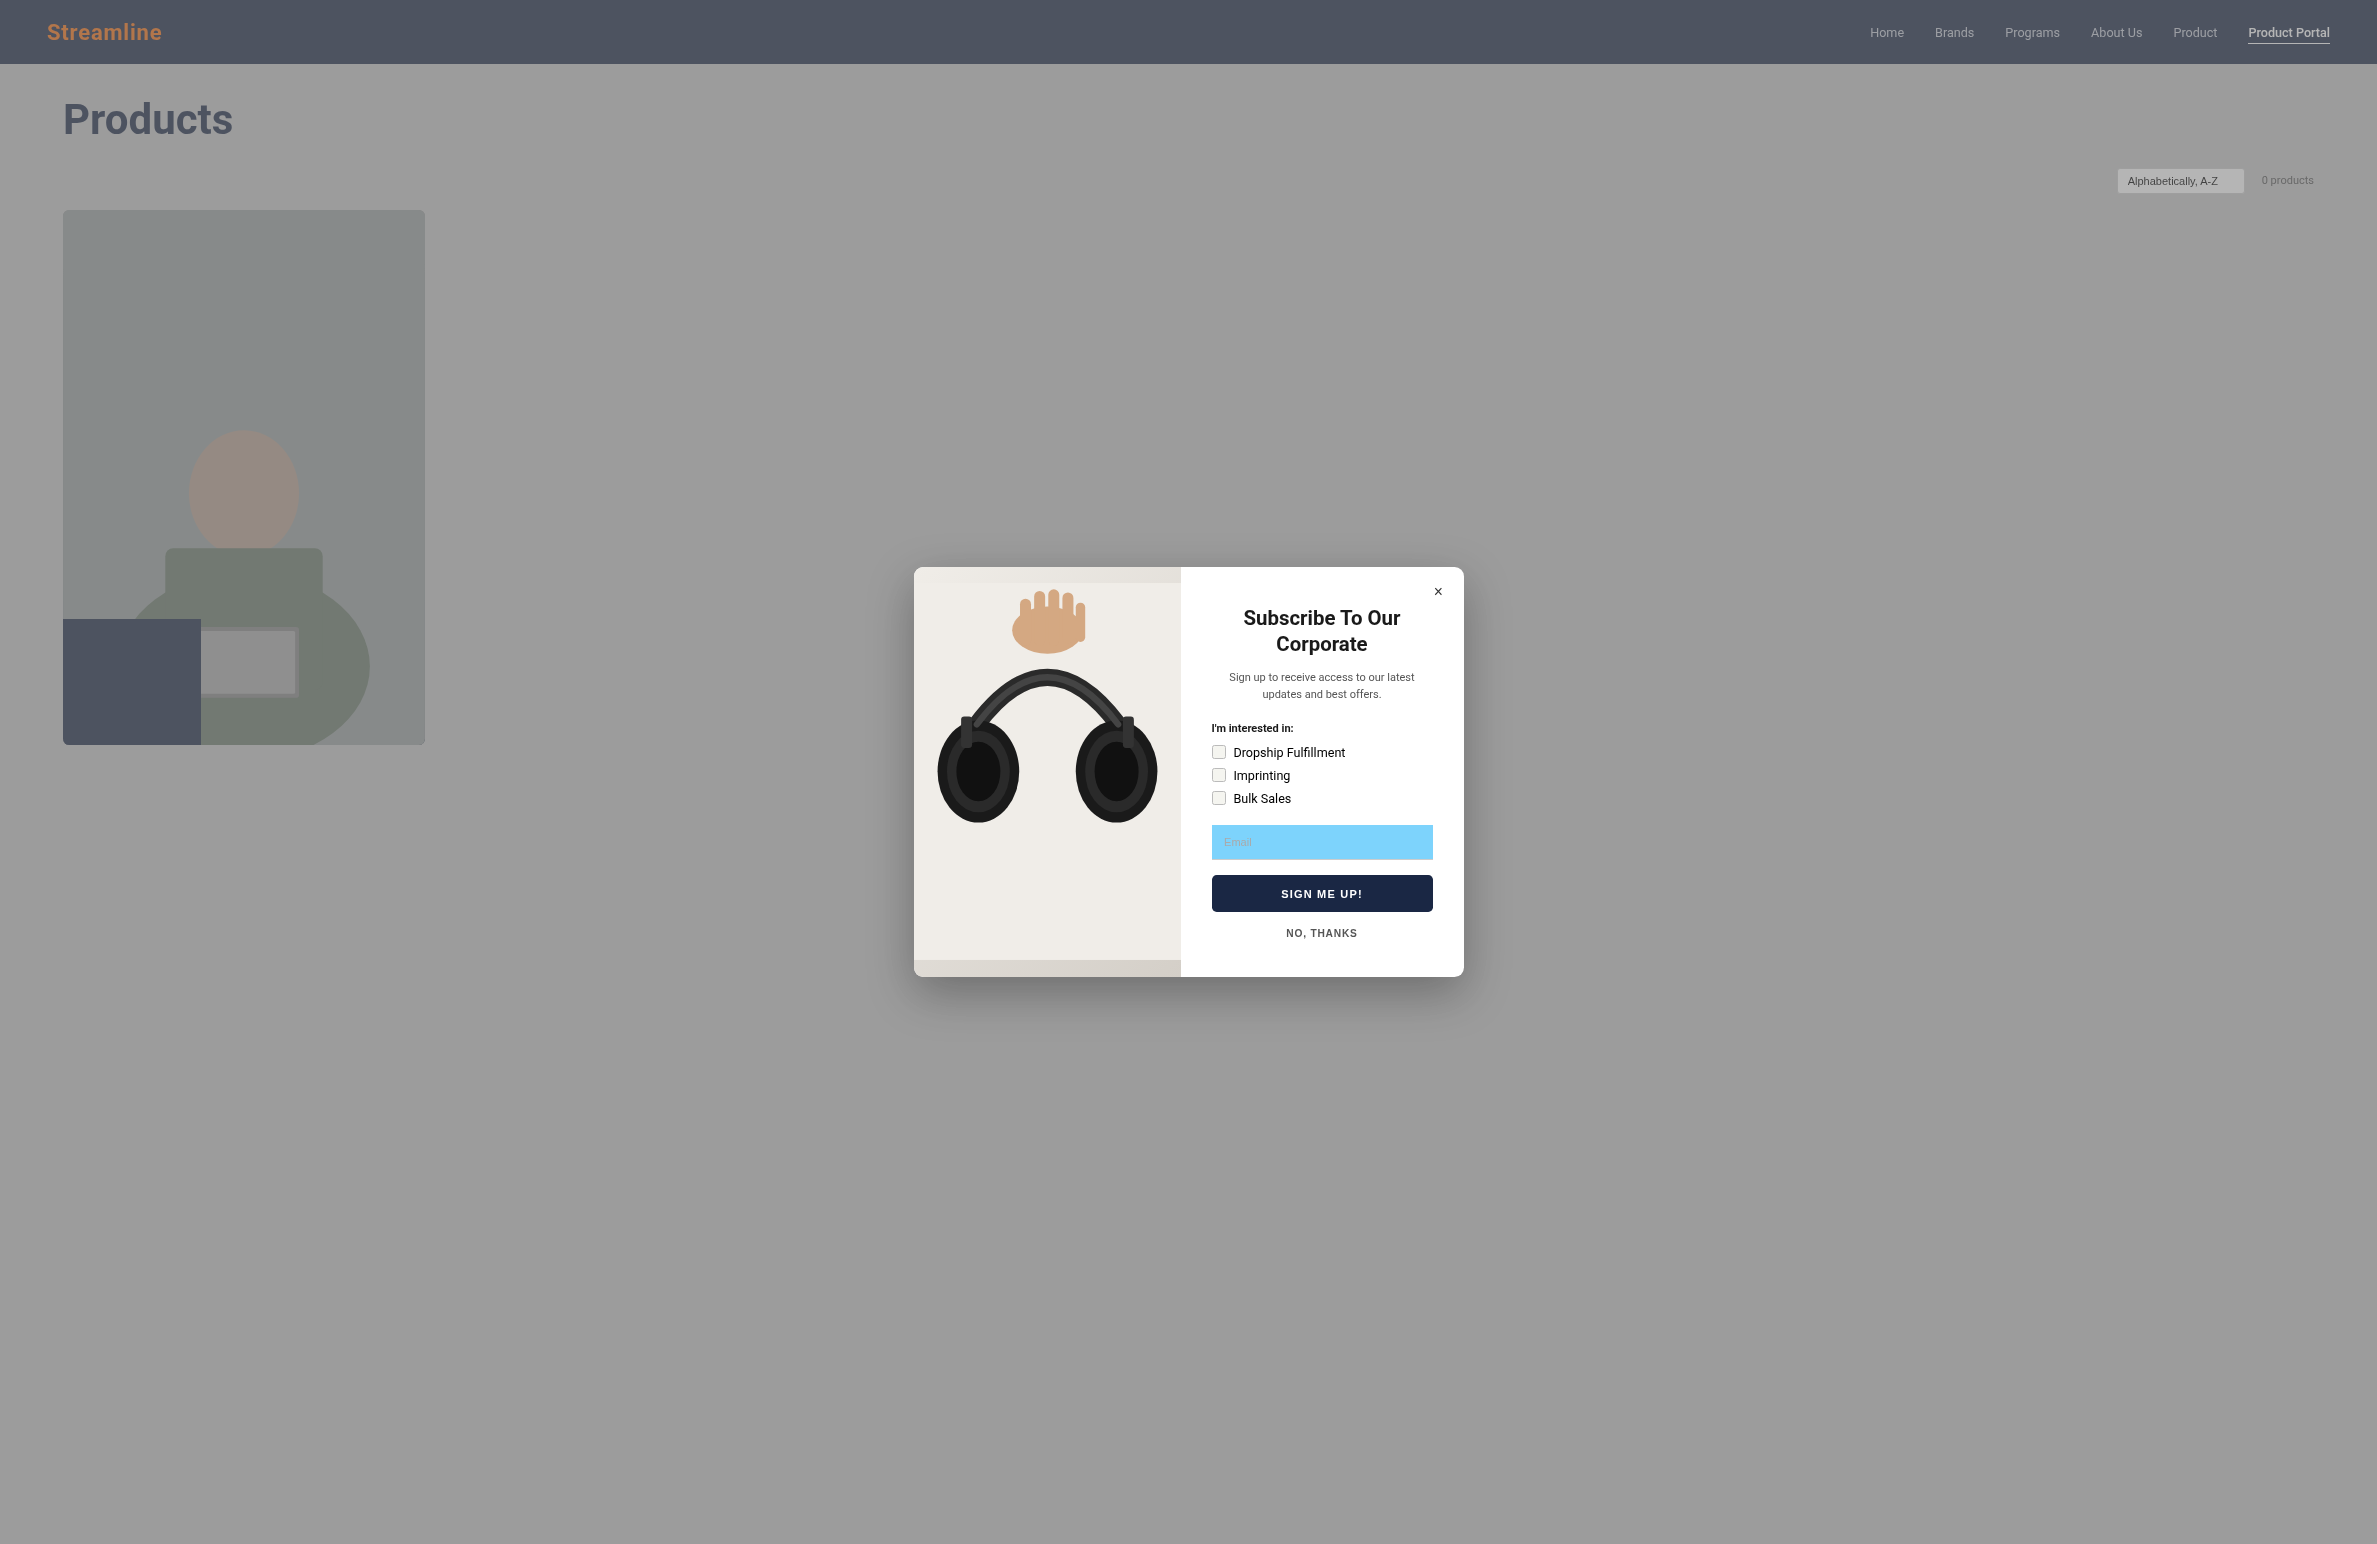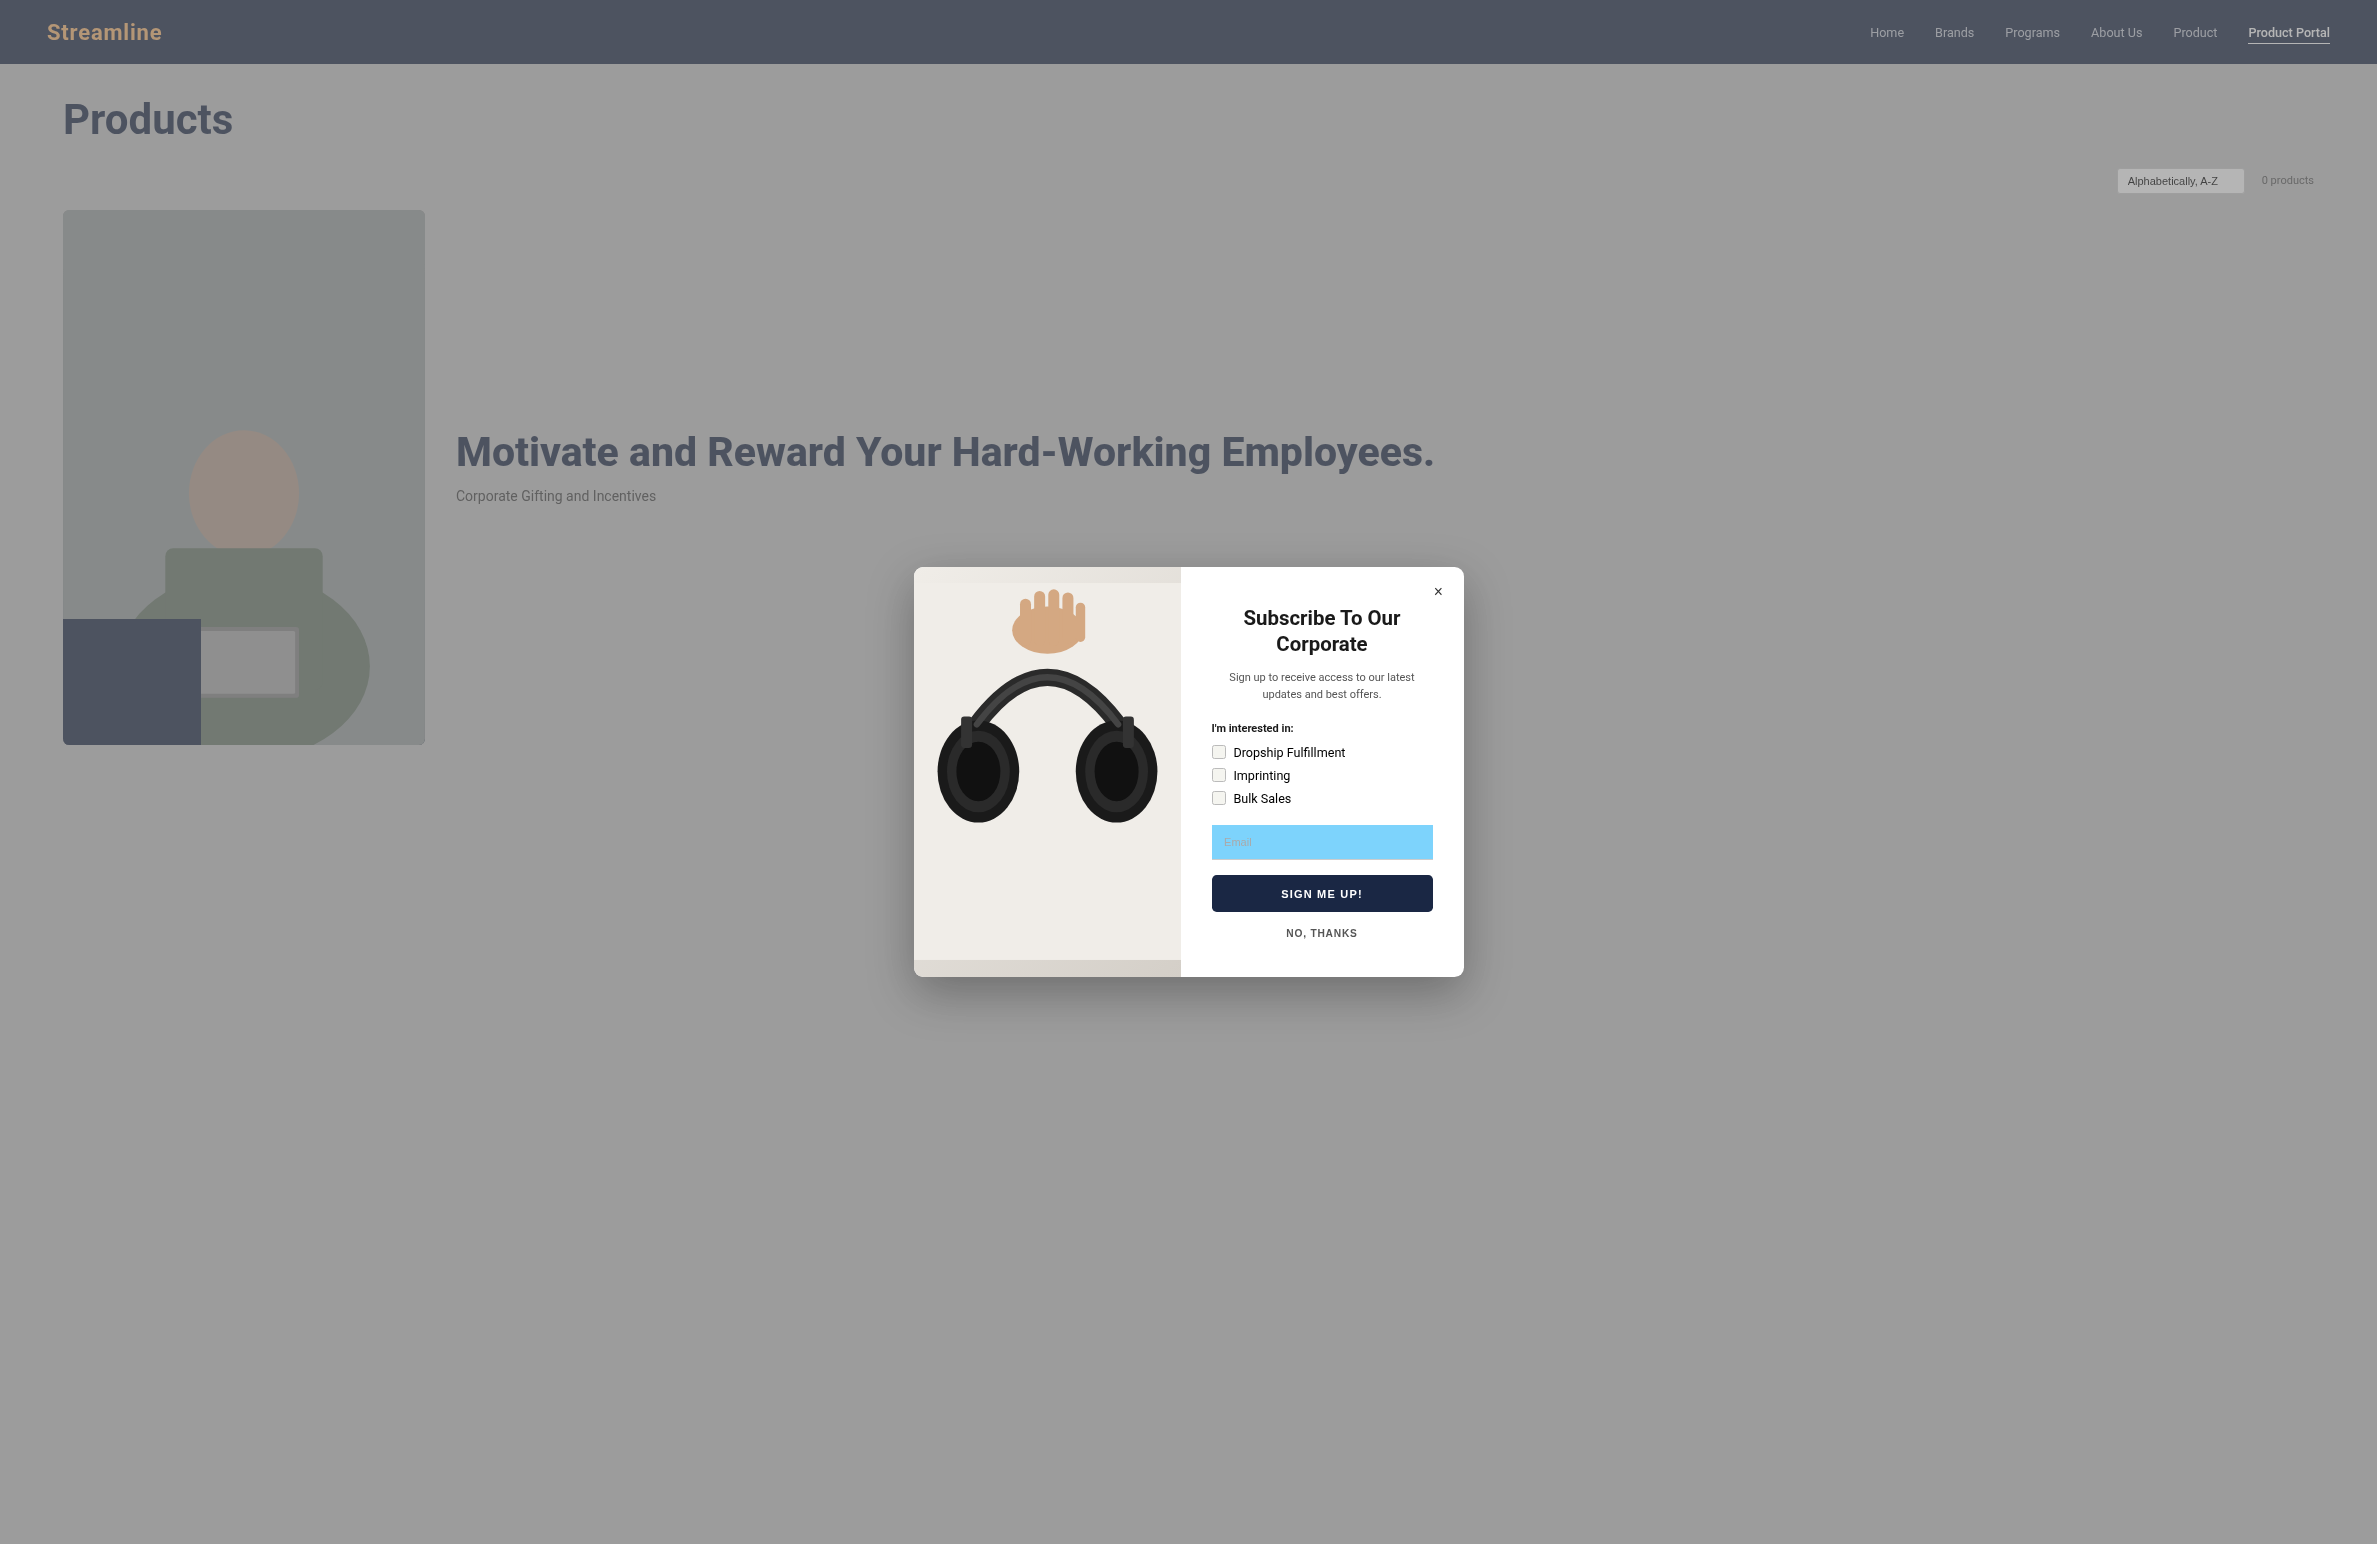--- a/index.html
+++ b/index.html
@@ -19,21 +19,21 @@
     .navbar {
       background: #1a2744;
       height: 64px;
       display: flex;
       align-items: center;
       padding: 0 47px;
       justify-content: space-between;
     }
 
     .navbar-brand {
-      color: #fdba74;
+      color: #f97316;
       font-size: 22px;
       font-weight: 300;
       letter-spacing: 0.8px;
     }
 
     .navbar-brand span {
       font-weight: 700;
     }
 
     .navbar-nav {
@@ -359,24 +359,20 @@
 
           <rect x="130" y="430" width="200" height="180" rx="10" fill="#6a7a6a"></rect>
 
           <rect x="160" y="530" width="140" height="90" rx="4" fill="#888"></rect>
           <rect x="165" y="535" width="130" height="80" rx="2" fill="#aaa"></rect>
         </svg>
       </div>
       <div class="dark-block"></div>
     </div>
 
-    <div class="hero-text">
-      <h2 class="hero-heading">Motivate and Reward Your Hard-Working Employees.</h2>
-      <p class="hero-subtext">Corporate Gifting and Incentives</p>
-    </div>
   </div>
 </div>
 
 <div class="modal-overlay">
   <div class="modal">
 
     <div class="modal-image">
       <div class="headphones-container">
         <svg width="267" height="377" viewBox="0 0 340 480" xmlns="http://www.w3.org/2000/svg">
 

